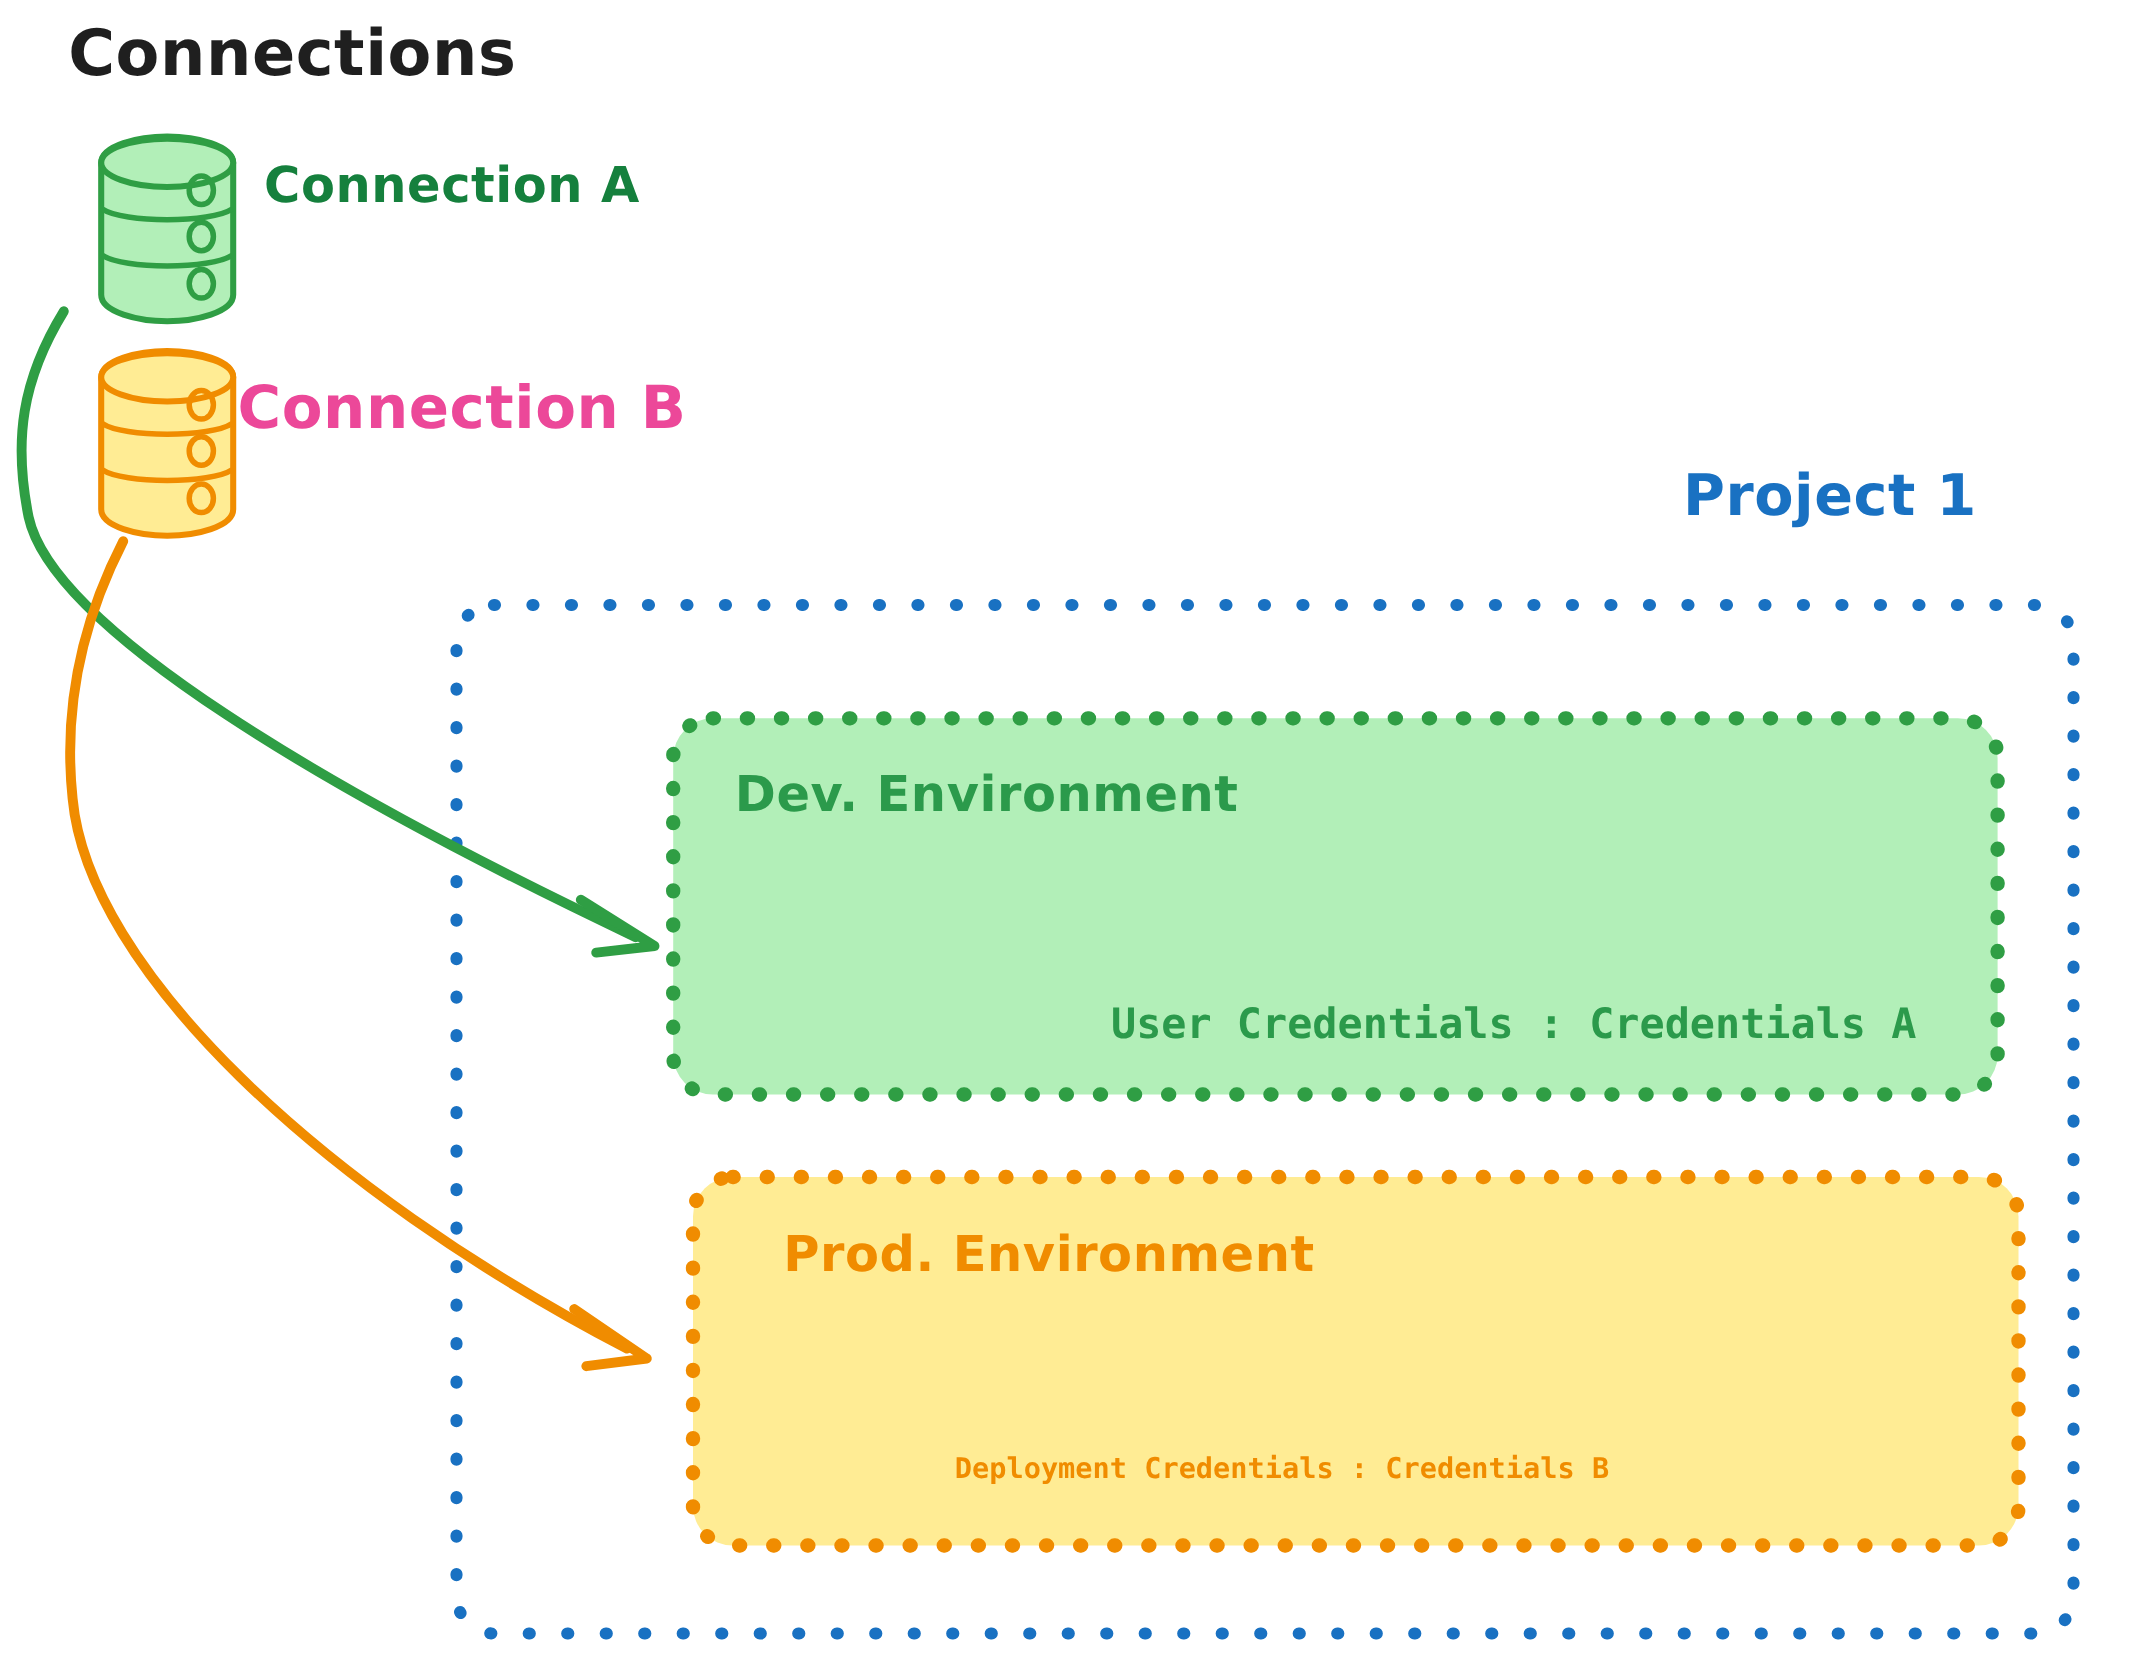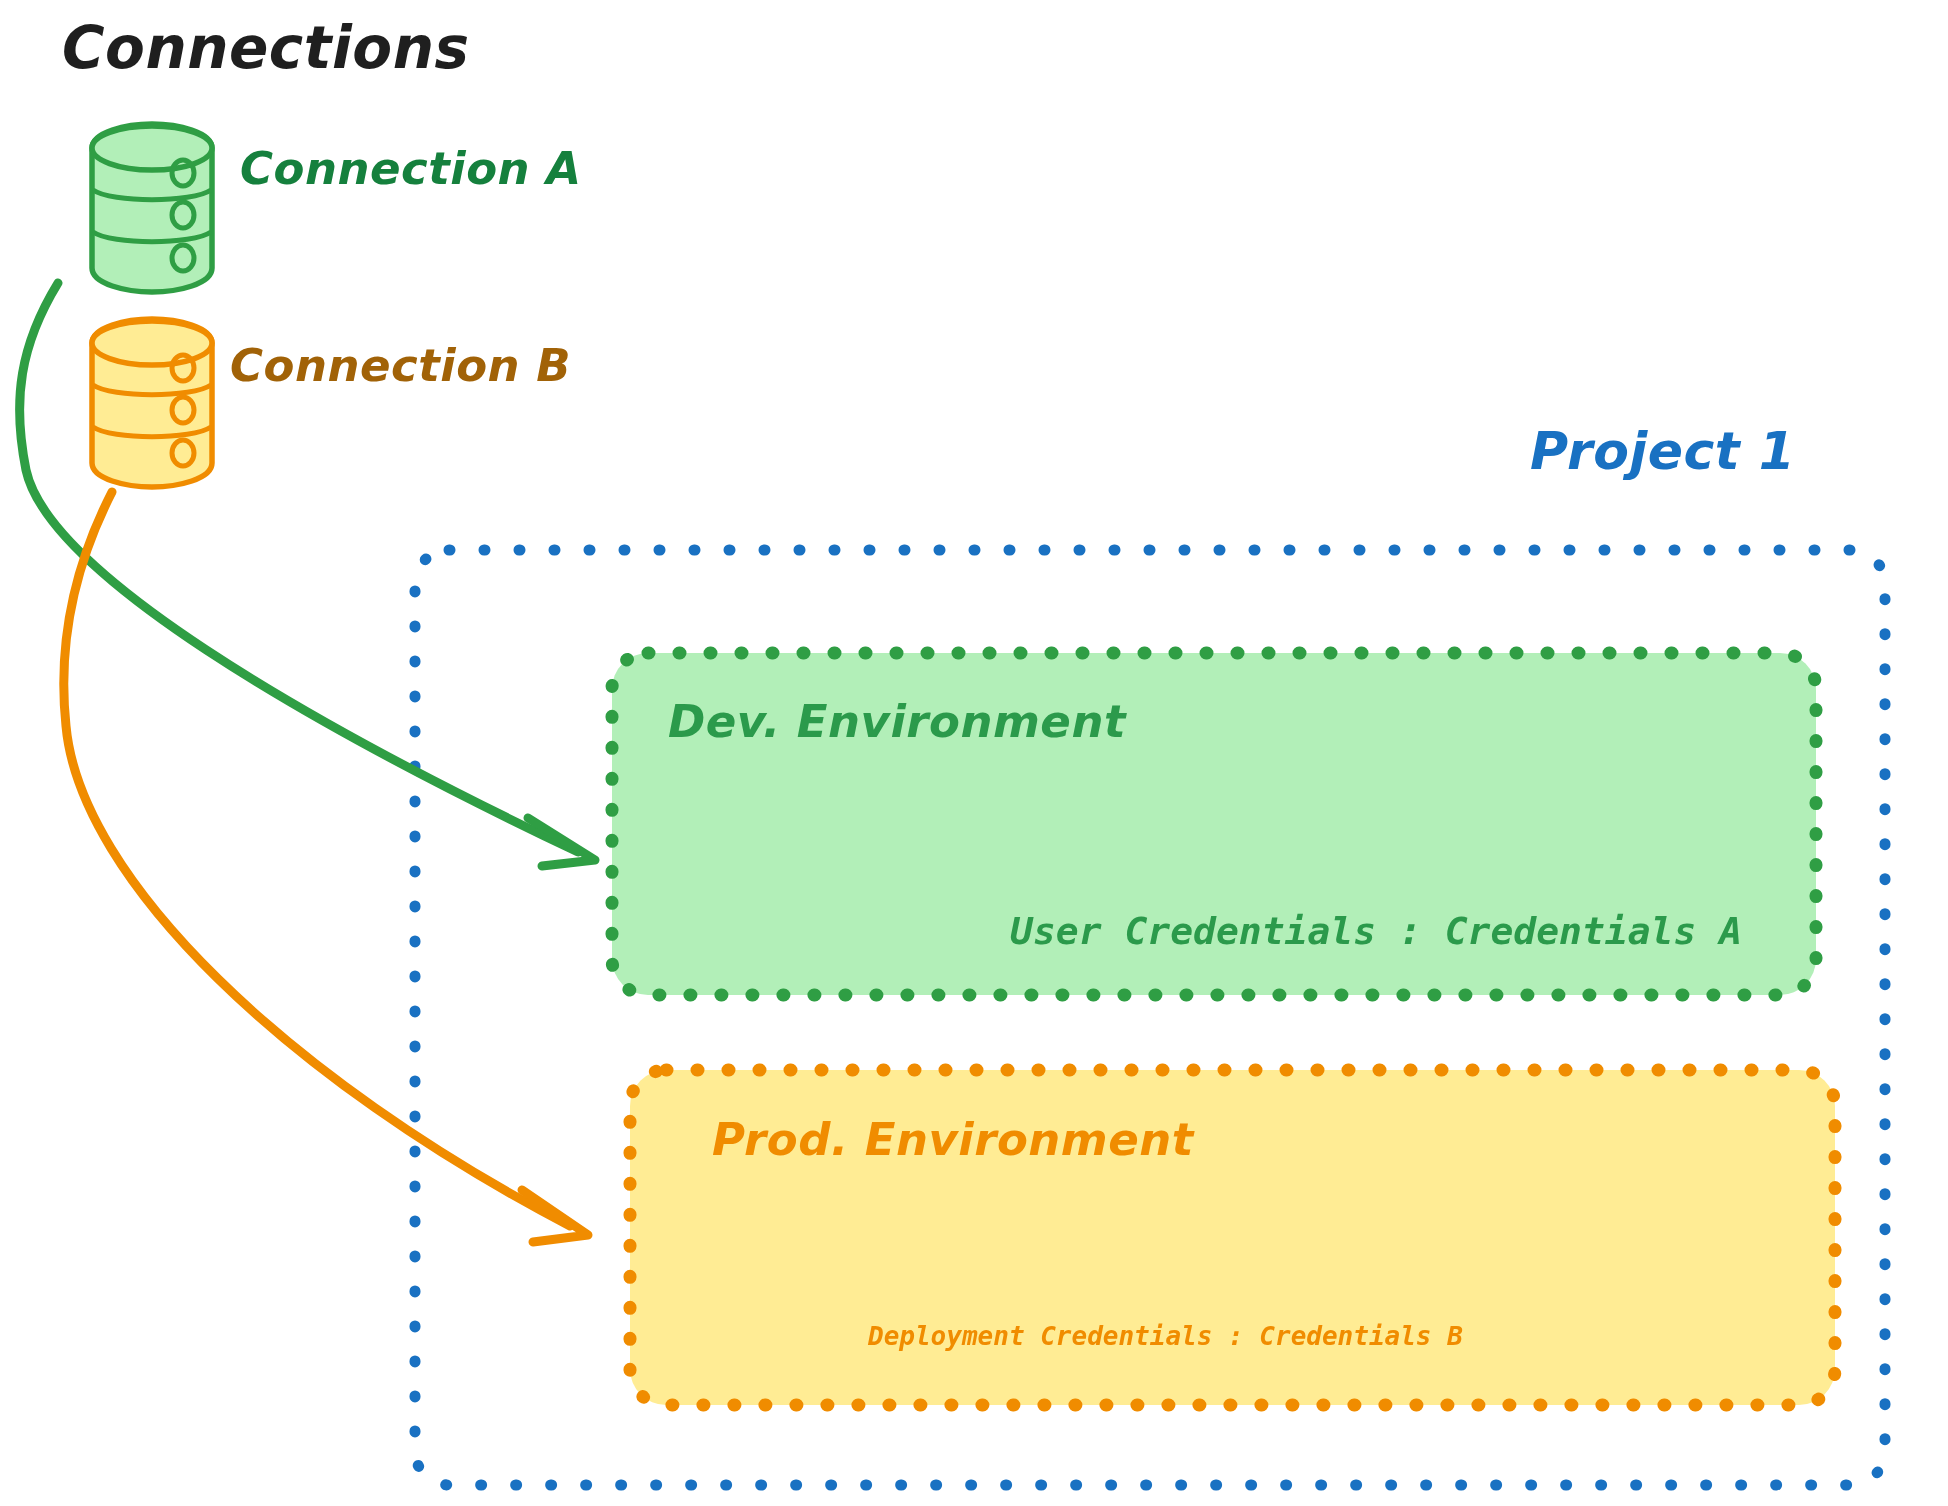--- a/index.html
+++ b/index.html
@@ -1,17 +1,17 @@
 <!DOCTYPE html>
 <html><head>
 <meta charset="utf-8">
 <style>
   html,body{margin:0;padding:0;background:#ffffff;}
   body{width:1948px;height:1506px;overflow:hidden;font-family:"DejaVu Sans",sans-serif;}
-  #stage{position:relative;width:1948px;height:1342px;background:#fff;font-style:italic;}
+  #stage{position:relative;width:1948px;height:1342px;background:#fff;}
   svg.layer{position:absolute;left:0;top:0;width:1948px;height:1506px;overflow:visible;}
   .hand{font-family:"DejaVu Sans",sans-serif;font-weight:700;letter-spacing:.5px;}
   .mono{font-family:"DejaVu Sans Mono",monospace;font-weight:700;text-align:center;}
   .lbl{position:absolute;white-space:nowrap;}
 </style>
 </head>
 <body>
 
 <div id="stage">
 
@@ -54,21 +54,21 @@
       <ellipse cx="183" cy="410" rx="11" ry="13" fill="none" stroke="#f08c00" stroke-width="5"></ellipse>
       <ellipse cx="183" cy="453" rx="11" ry="13" fill="none" stroke="#f08c00" stroke-width="5"></ellipse>
     </g>
 
   </svg>
 
   <div class="lbl hand" style="left:62px;top:14px;font-size:58px;color:#1f1f1f;">Connections</div>
 
   <div class="lbl hand" style="left:240px;top:142px;font-size:45px;color:#15803d;">Connection A</div>
 
-  <div class="lbl hand" style="left:230px;top:339px;font-size:45px;color:#a16207;">Connection B</div>
+  <div class="lbl hand" style="left:216px;top:339px;font-size:54px;color:#ec4899;">Connection B</div>
 
   <div class="lbl hand" style="left:1530px;top:421px;font-size:52px;color:#1971c2;">Project 1</div>
 
   <div class="lbl hand" style="left:668px;top:695px;font-size:45px;color:#2b9a4b;">Dev. Environment</div>
 
   <div class="lbl mono" style="left:1010px;top:909px;font-size:38px;color:#2b9a4b;">User Credentials : Credentials A</div>
 
   <div class="lbl hand" style="left:686px;top:1113px;font-size:45px;color:#f08c00;margin-left:26px;">Prod. Environment</div>
 
   <div class="lbl mono" style="left:868px;top:1321px;font-size:26px;color:#f08c00;">Deployment Credentials : Credentials B</div>

